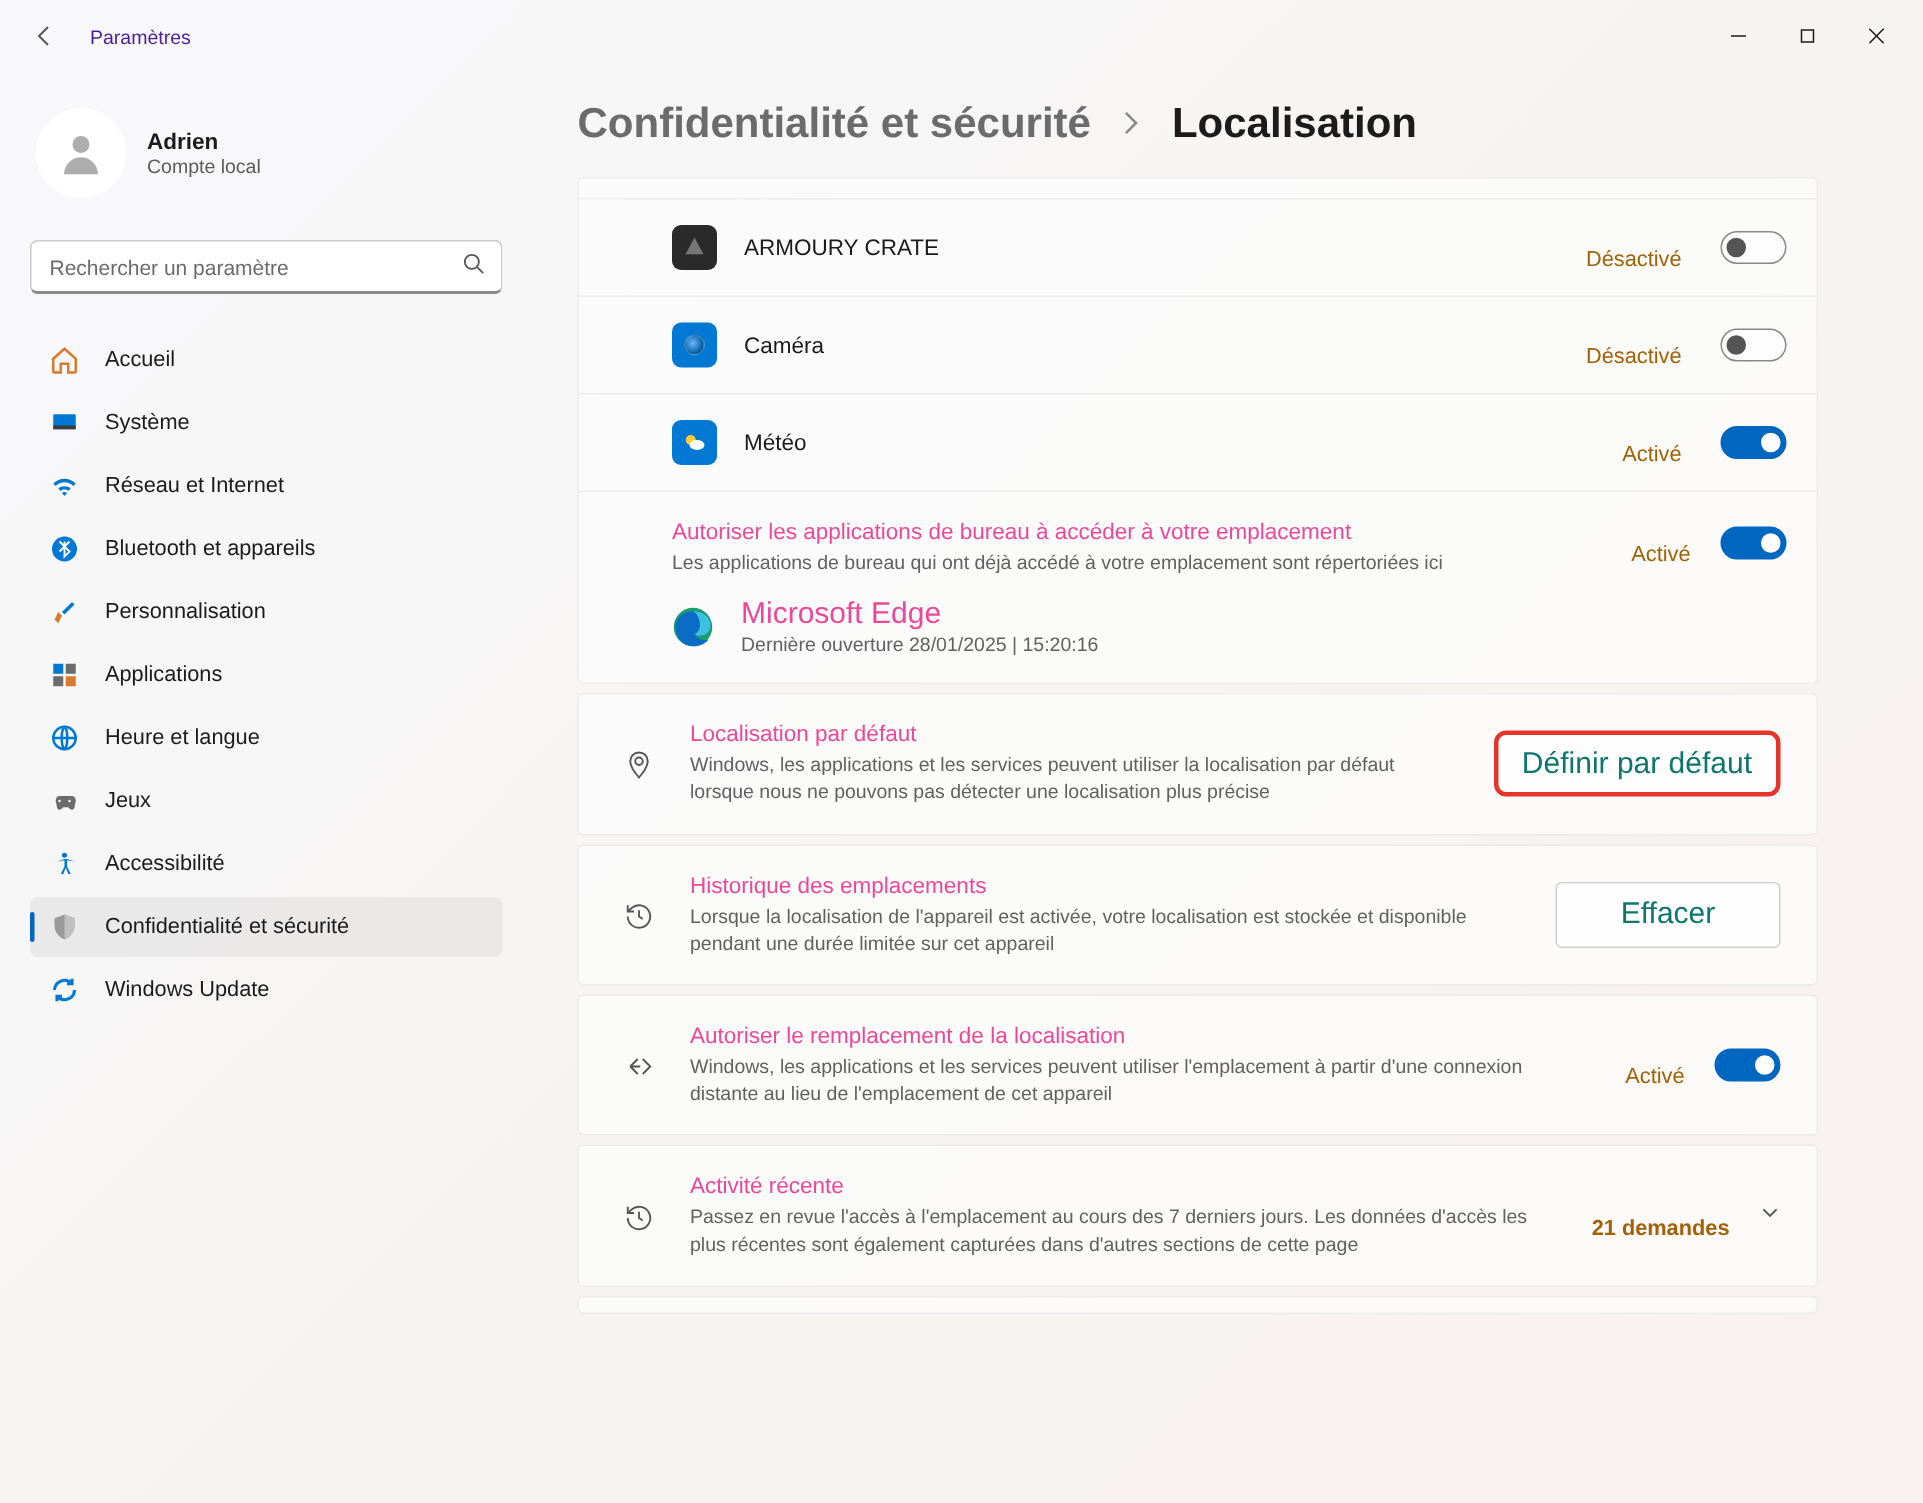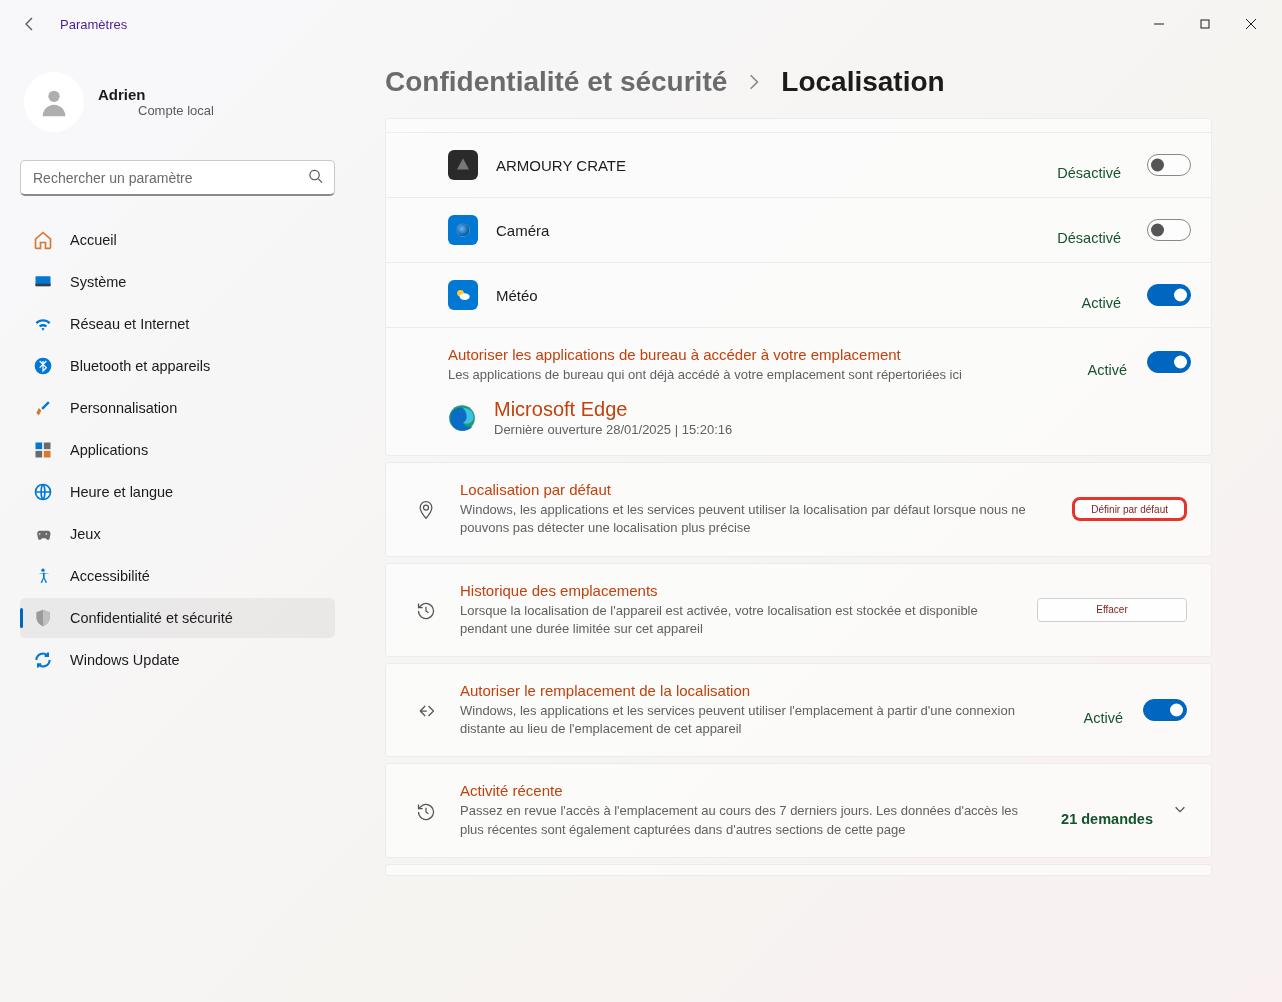--- a/index.html
+++ b/index.html
@@ -12,21 +12,21 @@
     .win-controls { display: flex; }
     .win-btn { width: 46px; height: 32px; display: flex; align-items: center; justify-content: center; color: #1b1b1b; cursor: pointer; }
     .win-btn svg { width: 10px; height: 10px; }
     .main-area { flex: 1; display: flex; overflow: hidden; }
     .sidebar { width: 355px; padding: 18px 20px 20px 20px; display: flex; flex-direction: column; gap: 6px; }
     .user-block { display: flex; align-items: center; gap: 14px; padding: 6px 4px 10px 4px; }
     .avatar { width: 60px; height: 60px; border-radius: 50%; background: #ffffff; display: flex; align-items: center; justify-content: center; }
     .avatar svg { width: 34px; height: 34px; fill: #aeaeae; }
     .user-text { display: flex; flex-direction: column; }
     .user-name { font-weight: 600; font-size: 15px; color: #1b1b1b; }
-    .user-sub { font-size: 13px; color: #5b5b5b; margin-left: 40px; }
+    .user-sub { font-size: 13px; color: #5b5b5b; }
     .search-wrap { position: relative; margin-top: 12px; margin-bottom: 14px; }
     .search-input { width: 100%; height: 36px; border: 1px solid #c9c9c9; border-bottom: 2px solid #8a8a8a; border-radius: 5px; background: #ffffff; padding: 0 40px 0 12px; font-size: 14px; color: #333; outline: none; }
     .search-input::placeholder { color: #6b6b6b; }
     .search-icon { position: absolute; right: 12px; top: 50%; transform: translateY(-50%); color: #555; }
     .search-icon svg { width: 15px; height: 15px; }
     .nav { display: flex; flex-direction: column; gap: 2px; margin-top: 4px; }
     .nav-item { height: 40px; display: flex; align-items: center; gap: 16px; padding: 0 12px; border-radius: 5px; font-size: 14.5px; color: #1b1b1b; cursor: pointer; position: relative; }
     .nav-item.active { background: rgba(0,0,0,0.05); }
     .nav-item.active::before { content: ""; position: absolute; left: 0; top: 10px; bottom: 10px; width: 3px; background: #0067c0; border-radius: 2px; }
     .nav-item .nav-icon { width: 22px; height: 22px; display: flex; align-items: center; justify-content: center; }
@@ -44,39 +44,39 @@
     .card-group .row { border-bottom: 1px solid rgba(0,0,0,0.06); }
     .card-group .row:last-child { border-bottom: none; }
     .row { display: flex; align-items: center; padding: 16px 20px; gap: 18px; }
     .row.tall { align-items: flex-start; padding: 18px 20px; }
     .app-icon-box { width: 30px; height: 30px; border-radius: 6px; display: flex; align-items: center; justify-content: center; font-size: 14px; color: white; flex-shrink: 0; margin-left: 42px; }
     .app-icon-armoury { background: #2a2a2a; }
     .app-icon-camera { background: #0078d4; border-radius: 6px; }
     .app-icon-camera .inner-lens { width: 14px; height: 14px; border-radius: 50%; background: radial-gradient(circle at 40% 40%, #6ab7ff 0%, #005a9e 70%); border: 1px solid #fff3; }
     .app-icon-meteo { background: #0078d4; position: relative; }
     .row-label { flex: 1; font-size: 15px; color: #1b1b1b; }
-    .row-status { font-size: 14.5px; color: #14532d; margin-right: 8px; margin-top: 16px; }
+    .row-status { font-size: 14.5px; color: #a16207; margin-right: 8px; margin-top: 16px; }
     .toggle { width: 44px; height: 22px; border-radius: 11px; position: relative; cursor: pointer; flex-shrink: 0; }
     .toggle.off { background: #fdfdfd; border: 1px solid #888; }
     .toggle.off::after { content: ""; position: absolute; left: 3px; top: 50%; transform: translateY(-50%); width: 13px; height: 13px; background: #555; border-radius: 50%; }
     .toggle.on { background: #0067c0; border: 1px solid #0067c0; }
     .toggle.on::after { content: ""; position: absolute; right: 3px; top: 50%; transform: translateY(-50%); width: 13px; height: 13px; background: #fff; border-radius: 50%; }
-    .row-title { font-size: 15px; color: #c2410c; }
+    .row-title { font-size: 15px; color: #ec4899; }
     .row-desc { font-size: 13px; color: #616161; line-height: 1.4; }
     .flex-row { display: flex; align-items: flex-start; gap: 22px; }
     .flex-col { display: flex; flex-direction: column; gap: 3px; flex: 1; }
     .flex-right { display: flex; align-items: center; gap: 12px; flex-shrink: 0; }
     .edge-row { display: flex; align-items: center; gap: 18px; margin-top: 14px; }
     .edge-icon { width: 28px; height: 28px; }
     .edge-sub { font-size: 13px; color: #616161; }
     
     .lead-icon { width: 24px; height: 24px; display: flex; align-items: center; justify-content: center; color: #555; flex-shrink: 0; margin-left: 4px; margin-top: 2px; }
     .lead-icon svg { width: 20px; height: 20px; }
     
-    .btn { height: 24px; padding: 0 18px; background: #fefefe; border: 1px solid #d0d0d0; border-radius: 4px; font-size: 10px; color: #7f1d1d; cursor: pointer; display: flex; align-items: center; }
+    .btn { height: 44px; padding: 0 18px; background: #fefefe; border: 1px solid #d0d0d0; border-radius: 4px; font-size: 20px; color: #0f766e; cursor: pointer; display: flex; align-items: center; }
     .btn.highlighted { border: 3px solid #e5352b; border-radius: 8px; padding: 0 16px; }
     
     .chev-down { color: #555; }
     .chev-down svg { width: 14px; height: 14px; }
     
     .row-pad { padding: 18px 24px; }
     .row-pad .flex-row { align-items: center; }
     .desktop-section .flex-row { align-items: flex-start; }
   </style>
 </head>

